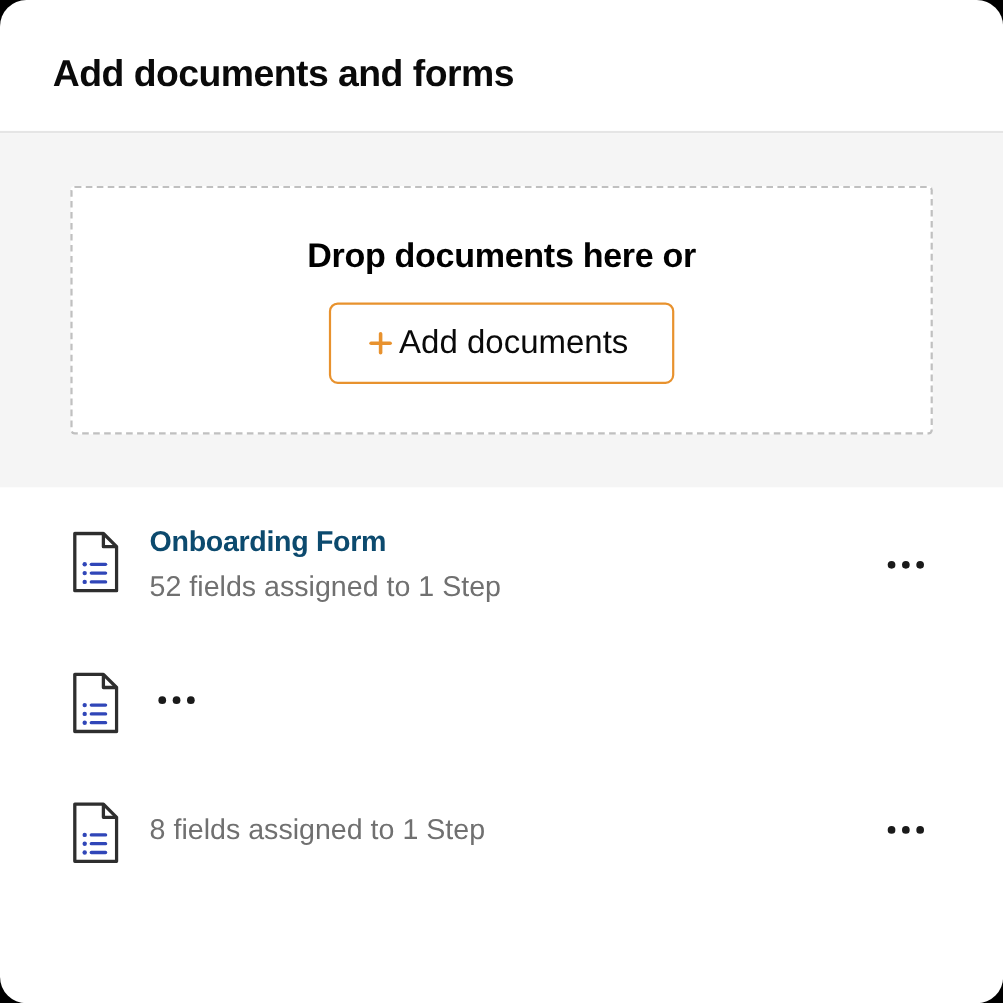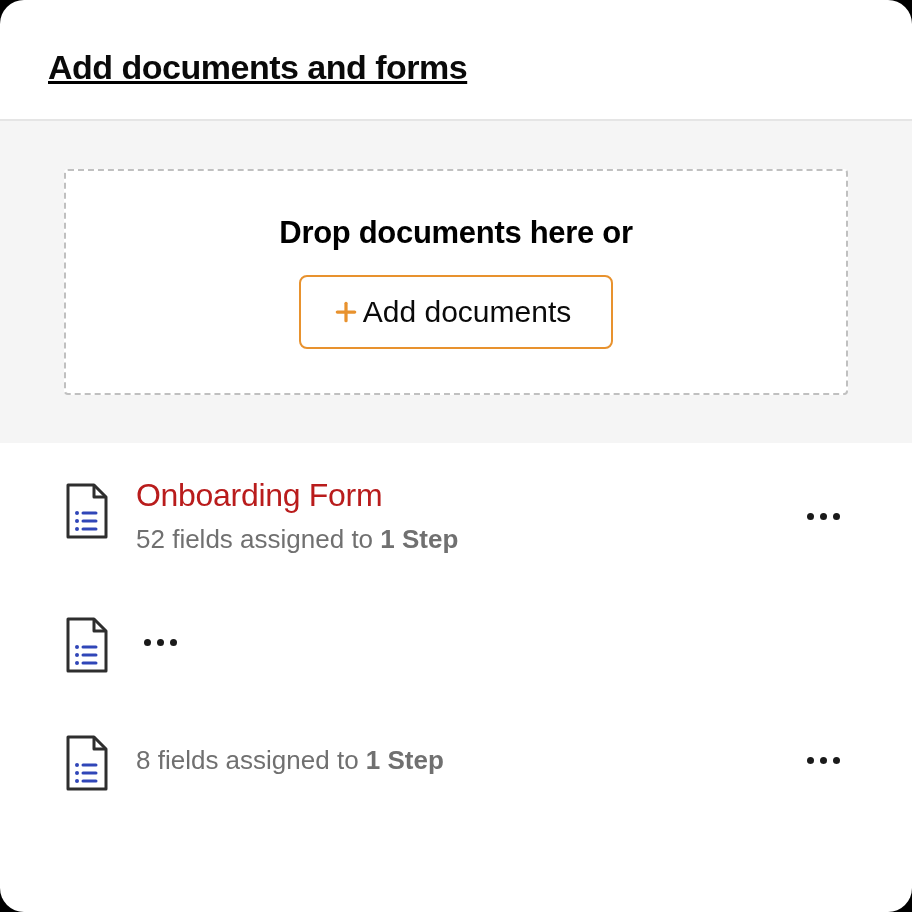--- a/index.html
+++ b/index.html
@@ -19,21 +19,20 @@
       border-radius: 24px;
       width: 912px;
       height: 912px;
       overflow: hidden;
       display: flex;
       flex-direction: column;
     }
     .header {
       padding: 48px 48px 32px 48px;
       border-bottom: 2px solid #E5E5E5;
-      text-decoration: underline;
     }
     .header-title {
       font-size: 34px;
       font-weight: 800;
       color: #0A0A0A;
       letter-spacing: -0.5px;
     }
     .dropzone-container {
       background: #F5F5F5;
       padding: 48px 64px;
@@ -103,32 +102,32 @@
       width: 100%;
       height: 100%;
     }
     .item-body {
       flex: 1;
       display: flex;
       flex-direction: column;
       gap: 10px;
     }
     .item-title {
-      font-size: 32px;
-      font-weight: 400;
-      color: #b91c1c;
+      font-size: 26px;
+      font-weight: 700;
+      color: #0c4a6e;
       letter-spacing: -0.3px;
     }
     .item-sub {
       font-size: 26px;
       font-weight: 400;
       color: #707070;
     }
     .item-sub .strong {
-      font-weight: 700;
+      font-weight: 400;
     }
     .more-btn {
       display: flex;
       align-items: center;
       gap: 6px;
       cursor: pointer;
       background: none;
       border: none;
       padding: 8px;
     }

